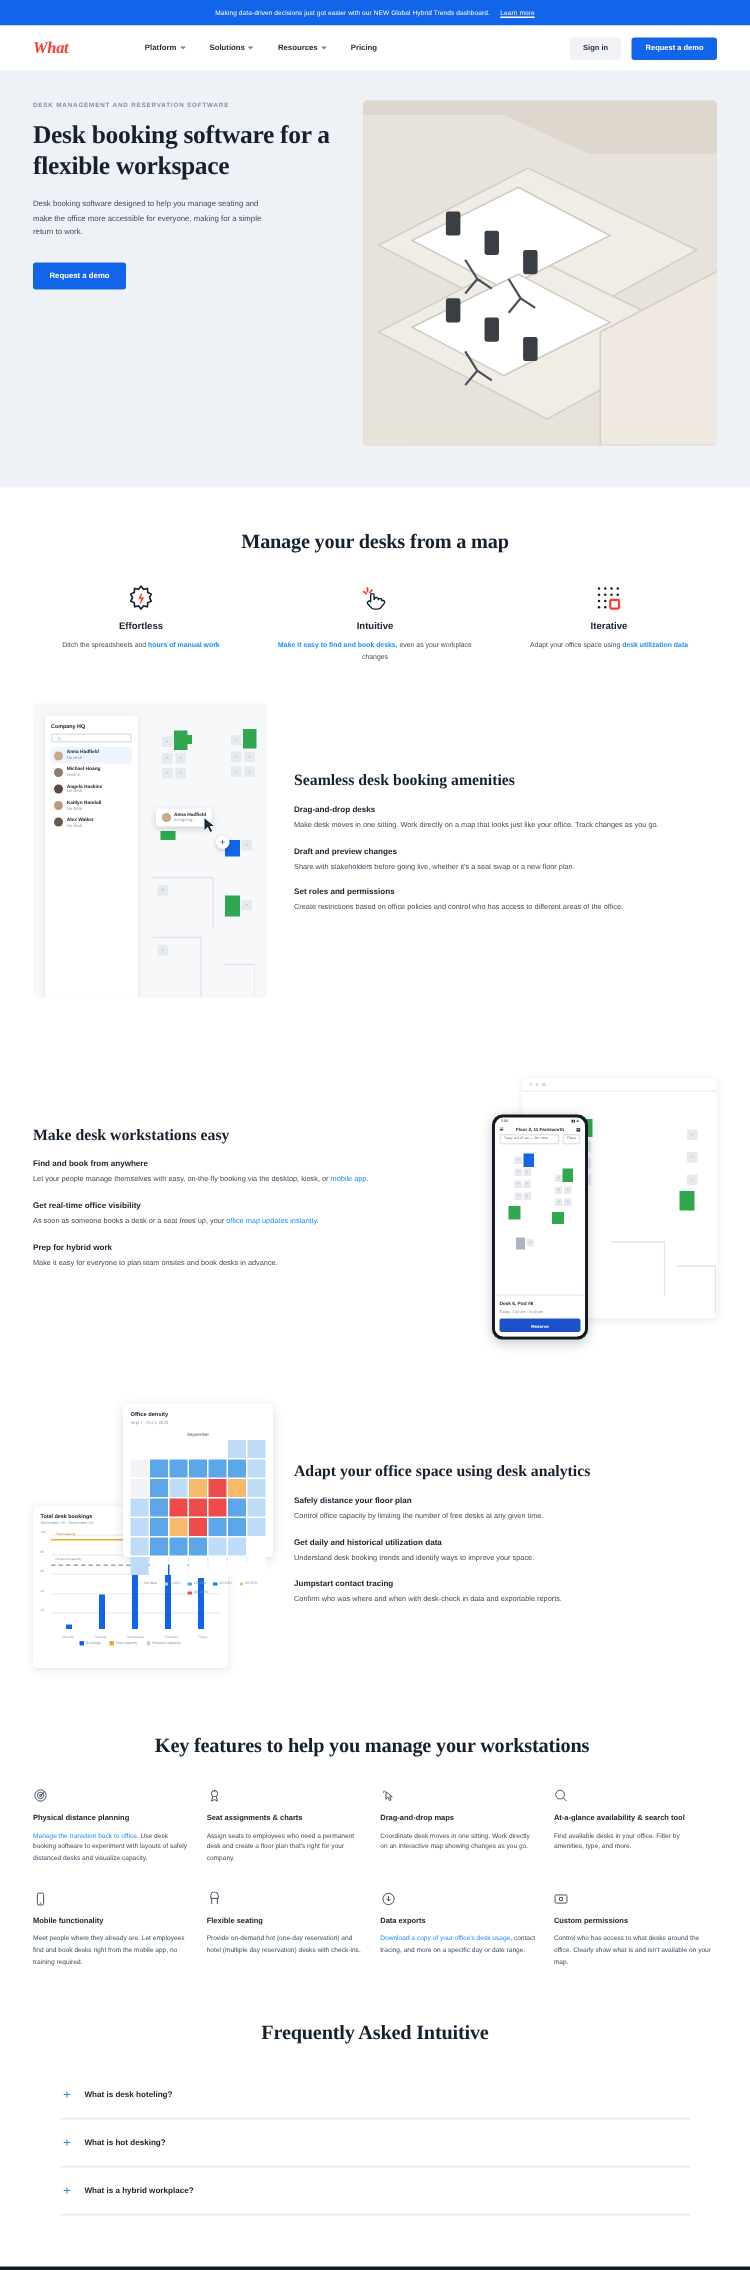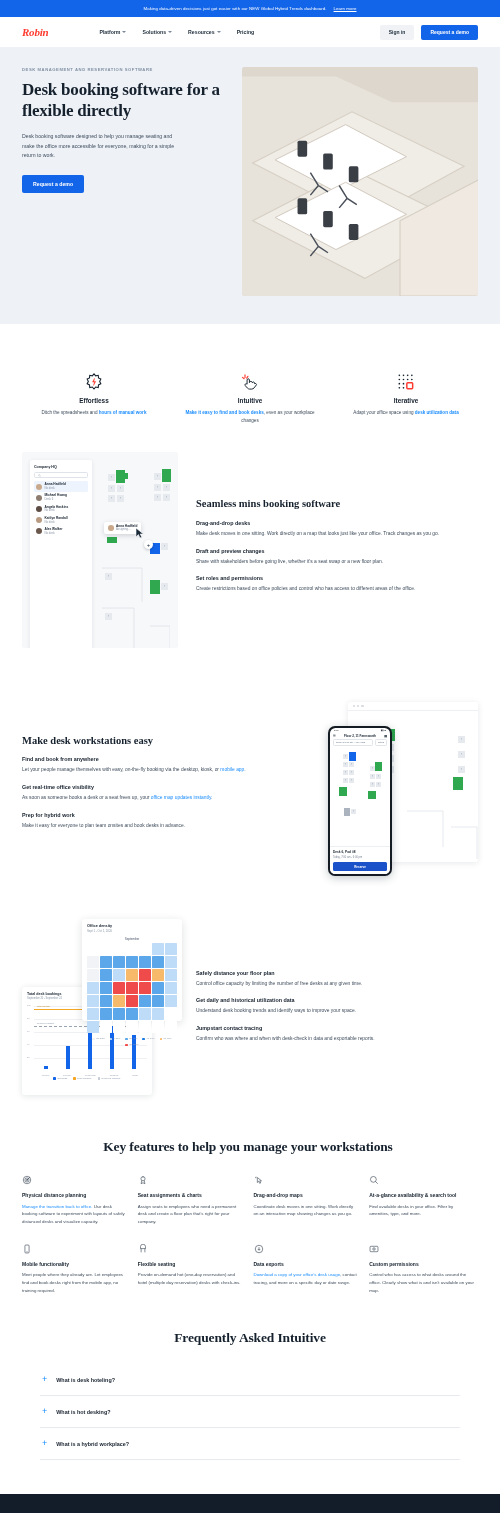--- a/index.html
+++ b/index.html
@@ -297,21 +297,21 @@
 </style>
 </head>
 <body>
 
 <div class="announce">
   <span>Making data-driven decisions just got easier with our NEW Global Hybrid Trends dashboard.</span>
   <a href="#">Learn more</a>
 </div>
 
 <div class="nav">
-  <div class="logo">Robin</div>
+  <div class="logo">What</div>
   <div class="nav-links">
     <div class="nav-link">
       <span>Platform</span>
       <i class="caret"></i>
     </div>
     <div class="nav-link">
       <span>Solutions</span>
       <i class="caret"></i>
     </div>
     <div class="nav-link">
@@ -324,21 +324,21 @@
   </div>
   <div class="nav-right">
     <div class="btn-ghost">Sign in</div>
     <div class="btn-primary">Request a demo</div>
   </div>
 </div>
 
 <div class="hero">
   <div class="hero-left">
     <div class="eyebrow">DESK MANAGEMENT AND RESERVATION SOFTWARE</div>
-    <h1>Desk booking software for a flexible directly</h1>
+    <h1>Desk booking software for a flexible workspace</h1>
     <p>Desk booking software designed to help you manage seating and make the office more accessible for everyone, making for a simple return to work.</p>
     <div class="btn-primary">Request a demo</div>
   </div>
   <div class="hero-img">
     <svg width="100%" height="100%" viewBox="0 0 150 143" preserveAspectRatio="xMidYMid slice">
       <rect width="150" height="143" fill="#e7e2da"></rect>
       <g fill="#f0ece6" stroke="#d6cfc4" stroke-width=".7">
         <polygon points="8,60 70,28 140,62 78,96"></polygon>
         <polygon points="8,96 70,64 140,98 78,132"></polygon>
       </g>
@@ -359,20 +359,21 @@
         <path d="M62 74 l5 8 M67 82 l-5 6 M67 82 l6 4"></path>
         <path d="M44 104 l5 8 M49 112 l-5 6 M49 112 l6 4"></path>
       </g>
       <polygon points="0,0 150,0 150,22 95,22 60,6 0,6" fill="#ded7cd"></polygon>
       <polygon points="100,96 150,70 150,143 100,143" fill="#efe9e1" stroke="#d6cfc4" stroke-width=".7"></polygon>
     </svg>
   </div>
 </div>
 
 <div class="pillars-wrap">
+  <div class="sec-title">Manage your desks from a map</div>
   <div class="pillars">
 
     <div class="pillar">
       <div class="pillar-ico">
         <svg width="20" height="20" viewBox="0 0 24 24" fill="none" stroke="#16212e" stroke-width="1.3">
           <path d="M12 2.2 14 4.6 17.1 4 17.4 7.1 20.2 8.5 18.8 11.3 20.2 14.1 17.4 15.5 17.1 18.6 14 18 12 20.4 10 18 6.9 18.6 6.6 15.5 3.8 14.1 5.2 11.3 3.8 8.5 6.6 7.1 6.9 4 10 4.6Z"></path>
           <path d="M12.6 7.6 10.2 12.1h2.1l-.8 4 2.6-4.8h-2.2z" fill="#ff3b30" stroke="#ff3b30" stroke-width=".5"></path>
         </svg>
       </div>
       <h3>Effortless</h3>
@@ -511,21 +512,21 @@
         </div>
       </div>
       <svg style="position:absolute;left:113px;top:75px;" width="10" height="12">
         <path d="M1 1 L1 10 L3.4 7.6 L5 11 L6.8 10.2 L5.2 7 L8.4 7 Z" fill="#1c2b3a" stroke="#fff" stroke-width=".6"></path>
       </svg>
       <div class="fab" style="left:122px;top:88px;">+</div>
     </div>
   </div>
 
   <div class="copy">
-    <h2>Seamless mins booking software</h2>
+    <h2>Seamless desk booking amenities</h2>
     <div class="fitem">
       <h4>Drag-and-drop desks</h4>
       <p>Make desk moves in one sitting. Work directly on a map that looks just like your office. Track changes as you go.</p>
     </div>
     <div class="fitem">
       <h4>Draft and preview changes</h4>
       <p>Share with stakeholders before going live, whether it's a seat swap or a new floor plan.</p>
     </div>
     <div class="fitem">
       <h4>Set roles and permissions</h4>
@@ -764,20 +765,21 @@
           <div class="lgi">
               <i class="lgs" style="background:#ef4b4b;"></i>
               <span>80-100%</span>
             </div>
         </div>
       </div>
     </div>
   </div>
 
   <div class="copy">
+    <h2>Adapt your office space using desk analytics</h2>
     <div class="fitem">
       <h4>Safely distance your floor plan</h4>
       <p>Control office capacity by limiting the number of free desks at any given time.</p>
     </div>
     <div class="fitem">
       <h4>Get daily and historical utilization data</h4>
       <p>Understand desk booking trends and identify ways to improve your space.</p>
     </div>
     <div class="fitem">
       <h4>Jumpstart contact tracing</h4>

